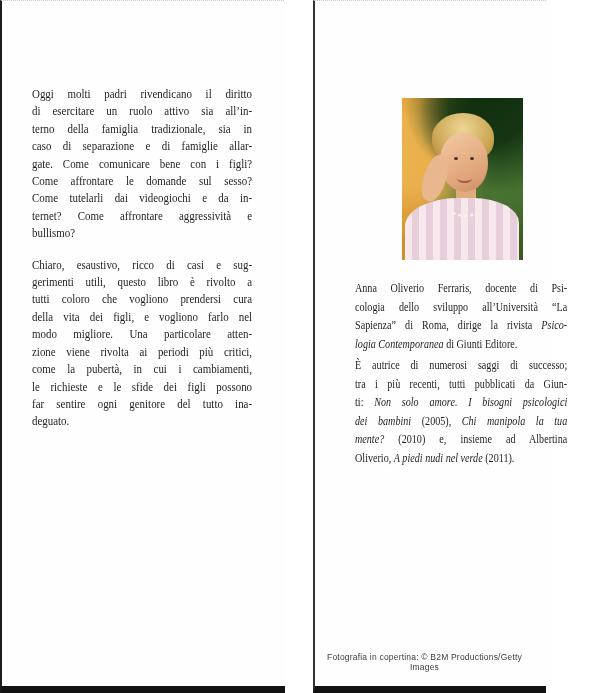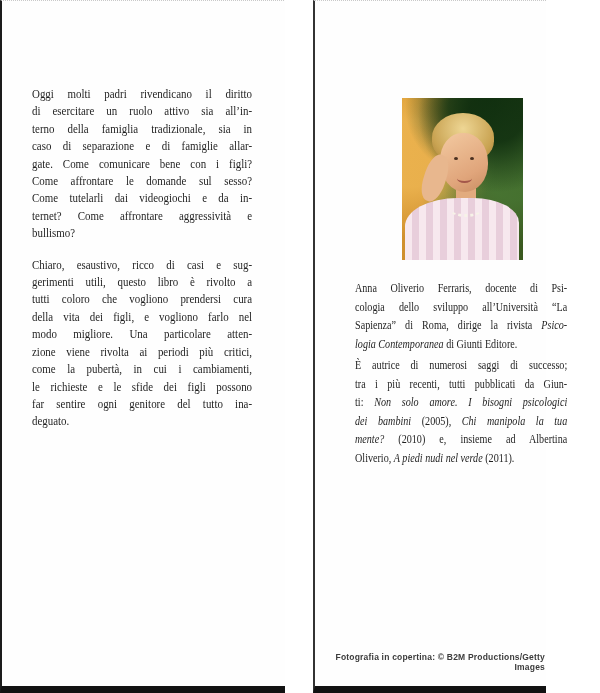--- a/index.html
+++ b/index.html
@@ -72,23 +72,23 @@
   #photo .hand{
     position:absolute;left:22px;top:56px;width:22px;height:48px;border-radius:45%;
     transform:rotate(18deg);background:#e8b78e;
   }
   #photo .necklace{
     position:absolute;left:48px;top:104px;width:32px;height:12px;border-radius:50%;
     border-bottom:3px dotted #f7f3e8;
   }
 
   #credit{
-    position:absolute;left:0;right:1px;bottom:14px;text-align:right;
+    position:absolute;left:0;right:12px;bottom:14px;text-align:center;
     font-family:"Liberation Sans","DejaVu Sans",sans-serif;
-    font-size:8.5px;color:#3c3c3c;letter-spacing:.2px;font-weight:bold;
+    font-size:8.5px;color:#3c3c3c;letter-spacing:.2px;
   }
 </style>
 </head>
 <body>
 
 <div id="artifact"></div>
 
 <div id="leftFlap" class="flap">
   <div id="leftText" class="textblock">
       <div class="para">

